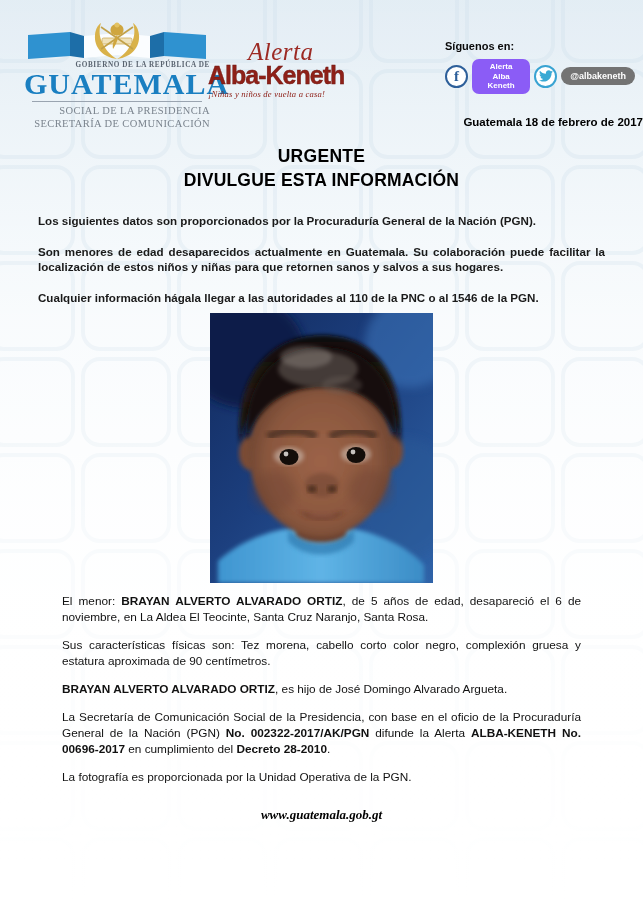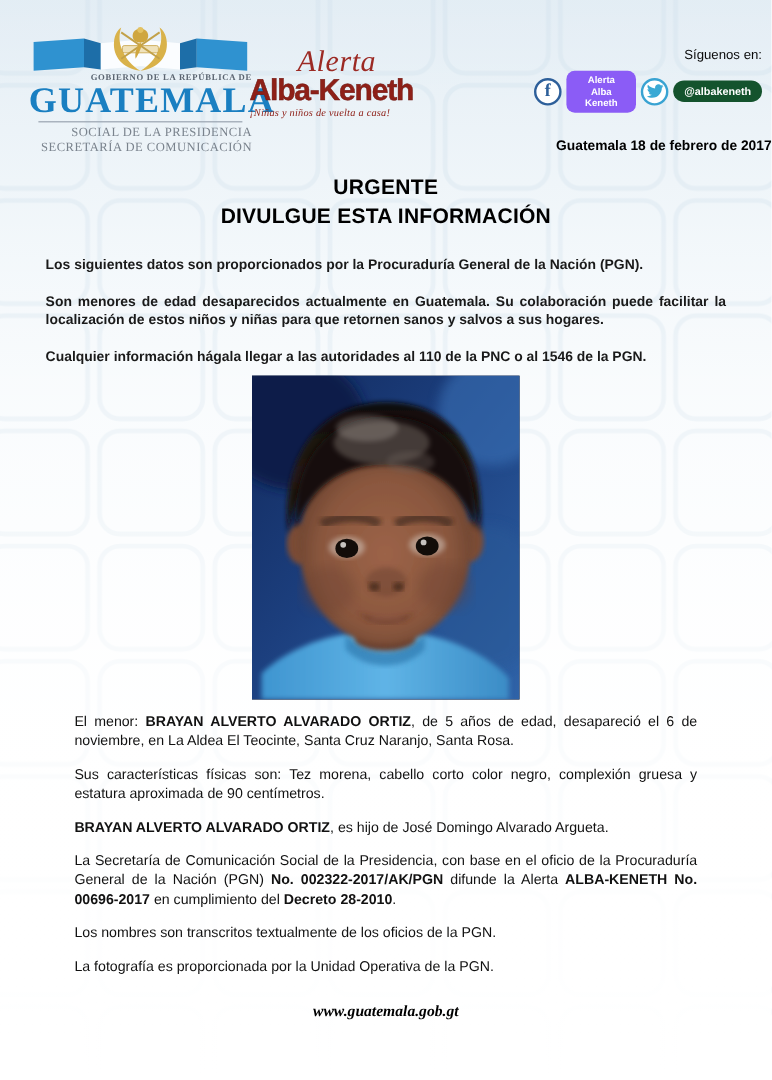--- a/index.html
+++ b/index.html
@@ -61,37 +61,37 @@
     font-size:25px; line-height:25px; font-weight:700;
     color:#8e2018; letter-spacing:-1px;
     -webkit-text-stroke:0.4px #6d150f;
   }
   .alert-tag {
     font-family:"Liberation Serif", serif; font-style:italic;
     font-size:8.6px; color:#8e2018; letter-spacing:0.2px; margin-top:1px;
   }
 
   .social { position:absolute; right:8px; top:40px; width:190px; }
-  .social-title { font-size:11px; font-weight:400; text-align:right; color:#0a0a0a; }
+  .social-title { font-size:11px; font-weight:700; text-align:left; color:#0a0a0a; }
   .social-row { display:flex; align-items:center; gap:4px; margin-top:7px; }
   .circle-icon {
     width:23px; height:23px; border-radius:50%;
     border:2px solid #2d5f9a; color:#2d5f9a;
     display:flex; align-items:center; justify-content:center;
     font-size:15px; font-weight:700; font-family:"Liberation Serif", serif;
     background:#fff; flex:0 0 auto;
   }
   .circle-icon.tw { border-color:#39a3d2; color:#39a3d2; }
   .pill-fb {
     background:#8b5cf6; color:#fff; border-radius:7px;
     font-size:8px; font-weight:700; line-height:9.5px;
     padding:3px 9px; text-align:center; white-space:pre-line;
   }
   .pill-tw {
-    background:#14532d; color:#fff; border-radius:9px;
+    background:#737373; color:#fff; border-radius:9px;
     font-size:9px; font-weight:700; padding:4px 9px; white-space:nowrap;
   }
 
   .date-line {
     position:absolute; left:0; right:0; top:116px;
     text-align:right; font-size:11.5px; font-weight:700;
     padding-left:22px;
   }
 
   
@@ -299,19 +299,18 @@
     <p>
       <span>El menor: </span><b>BRAYAN ALVERTO ALVARADO ORTIZ</b><span>, de 5 años de edad, desapareció el 6 de noviembre, en La Aldea El Teocinte, Santa Cruz Naranjo, Santa Rosa.</span>
     </p>
     <p>Sus características físicas son: Tez morena, cabello corto color negro, complexión gruesa y estatura aproximada de 90 centímetros.</p>
     <p>
       <b>BRAYAN ALVERTO ALVARADO ORTIZ</b><span>, es hijo de José Domingo Alvarado Argueta.</span>
     </p>
     <p class="j">
       <span>La Secretaría de Comunicación Social de la Presidencia, con base en el oficio de la Procuraduría General de la Nación (PGN) </span><b>No. 002322-2017/AK/PGN</b><span> difunde la Alerta </span><b>ALBA-KENETH No. 00696-2017</b><span> en cumplimiento del </span><b>Decreto 28-2010</b><span>.</span>
     </p>
-    <p>Los nombres son transcritos textualmente de los oficios de la PGN.</p>
     <p>La fotografía es proporcionada por la Unidad Operativa de la PGN.</p>
   </div>
 
   <div class="website">www.guatemala.gob.gt</div>
 
 </div>
 
 </body></html>

